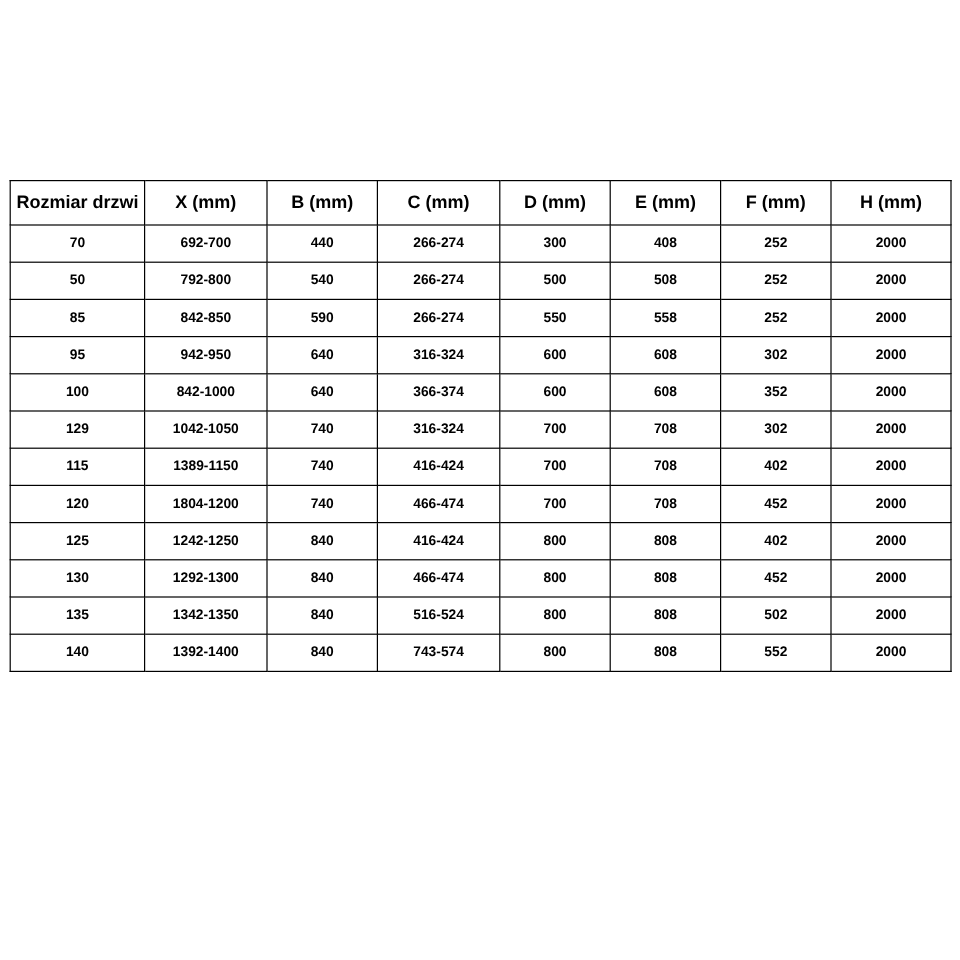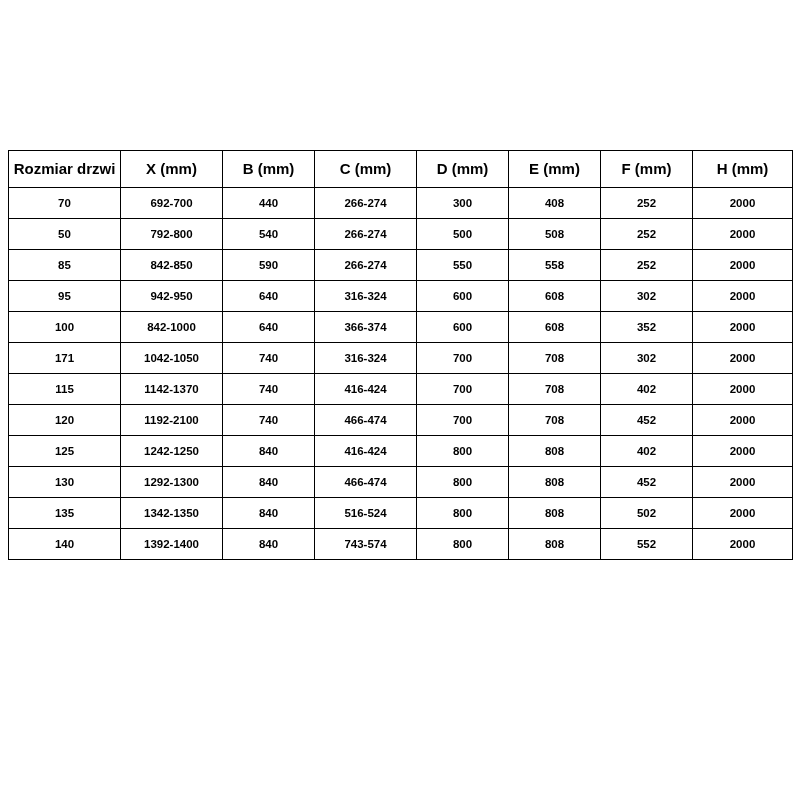--- a/index.html
+++ b/index.html
@@ -131,42 +131,42 @@
           <td>100</td>
           <td>842-1000</td>
           <td>640</td>
           <td>366-374</td>
           <td>600</td>
           <td>608</td>
           <td>352</td>
           <td>2000</td>
         </tr>
         <tr>
-          <td>171</td>
+          <td>129</td>
           <td>1042-1050</td>
           <td>740</td>
           <td>316-324</td>
           <td>700</td>
           <td>708</td>
           <td>302</td>
           <td>2000</td>
         </tr>
         <tr>
           <td>115</td>
-          <td>1142-1370</td>
+          <td>1389-1150</td>
           <td>740</td>
           <td>416-424</td>
           <td>700</td>
           <td>708</td>
           <td>402</td>
           <td>2000</td>
         </tr>
         <tr>
           <td>120</td>
-          <td>1192-2100</td>
+          <td>1804-1200</td>
           <td>740</td>
           <td>466-474</td>
           <td>700</td>
           <td>708</td>
           <td>452</td>
           <td>2000</td>
         </tr>
         <tr>
           <td>125</td>
           <td>1242-1250</td>

